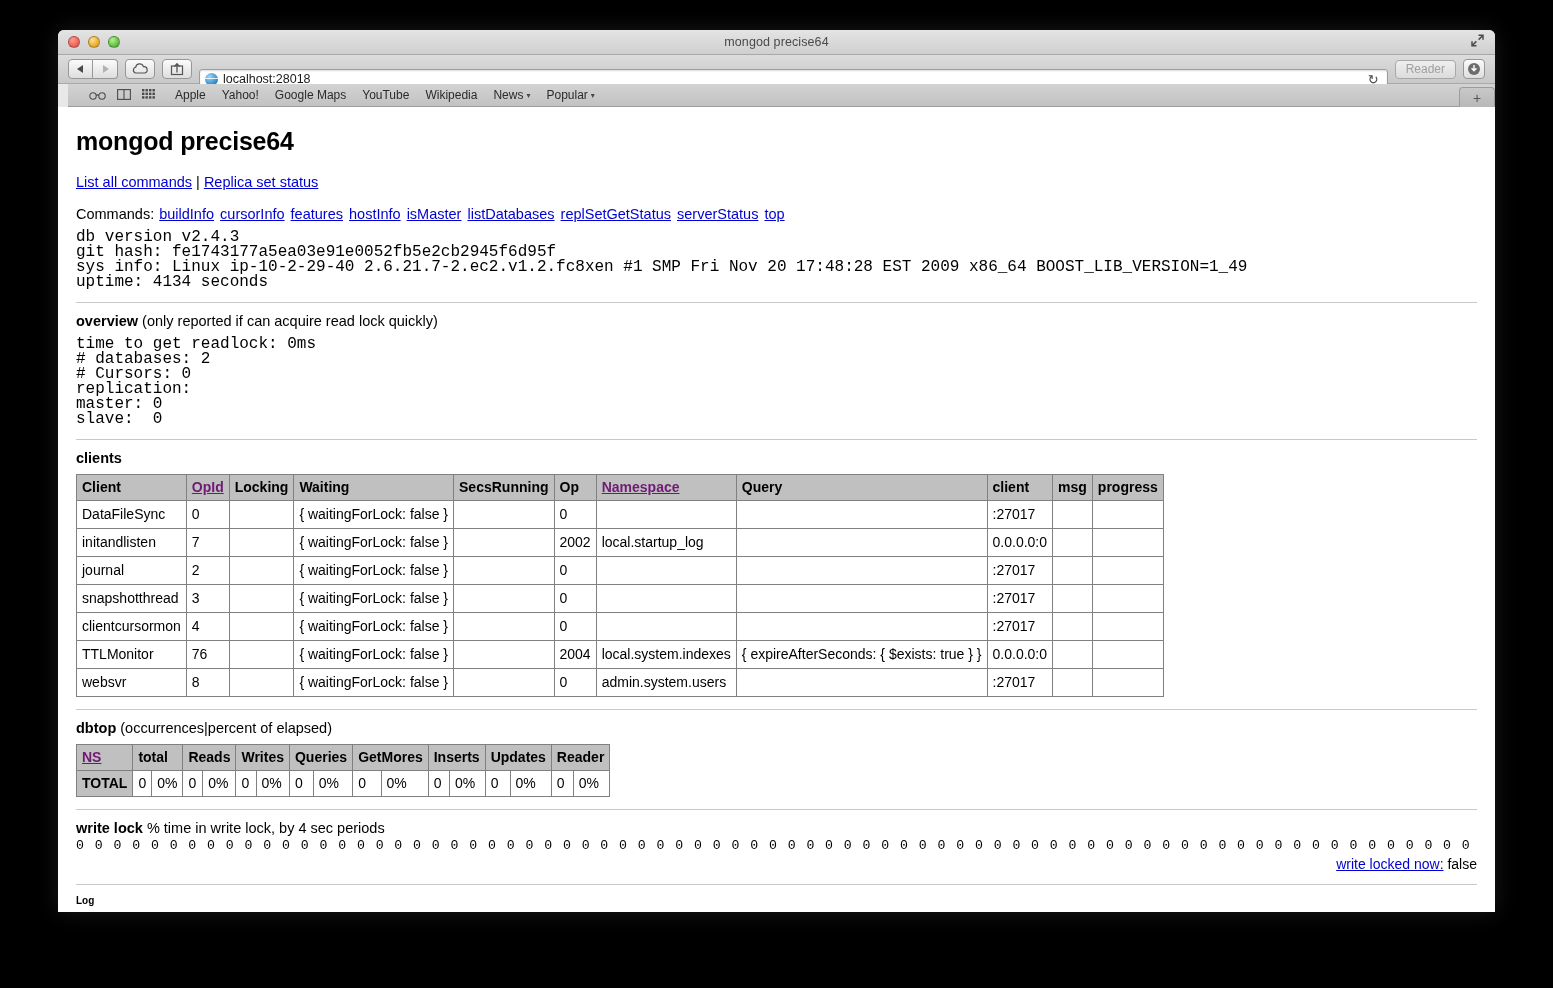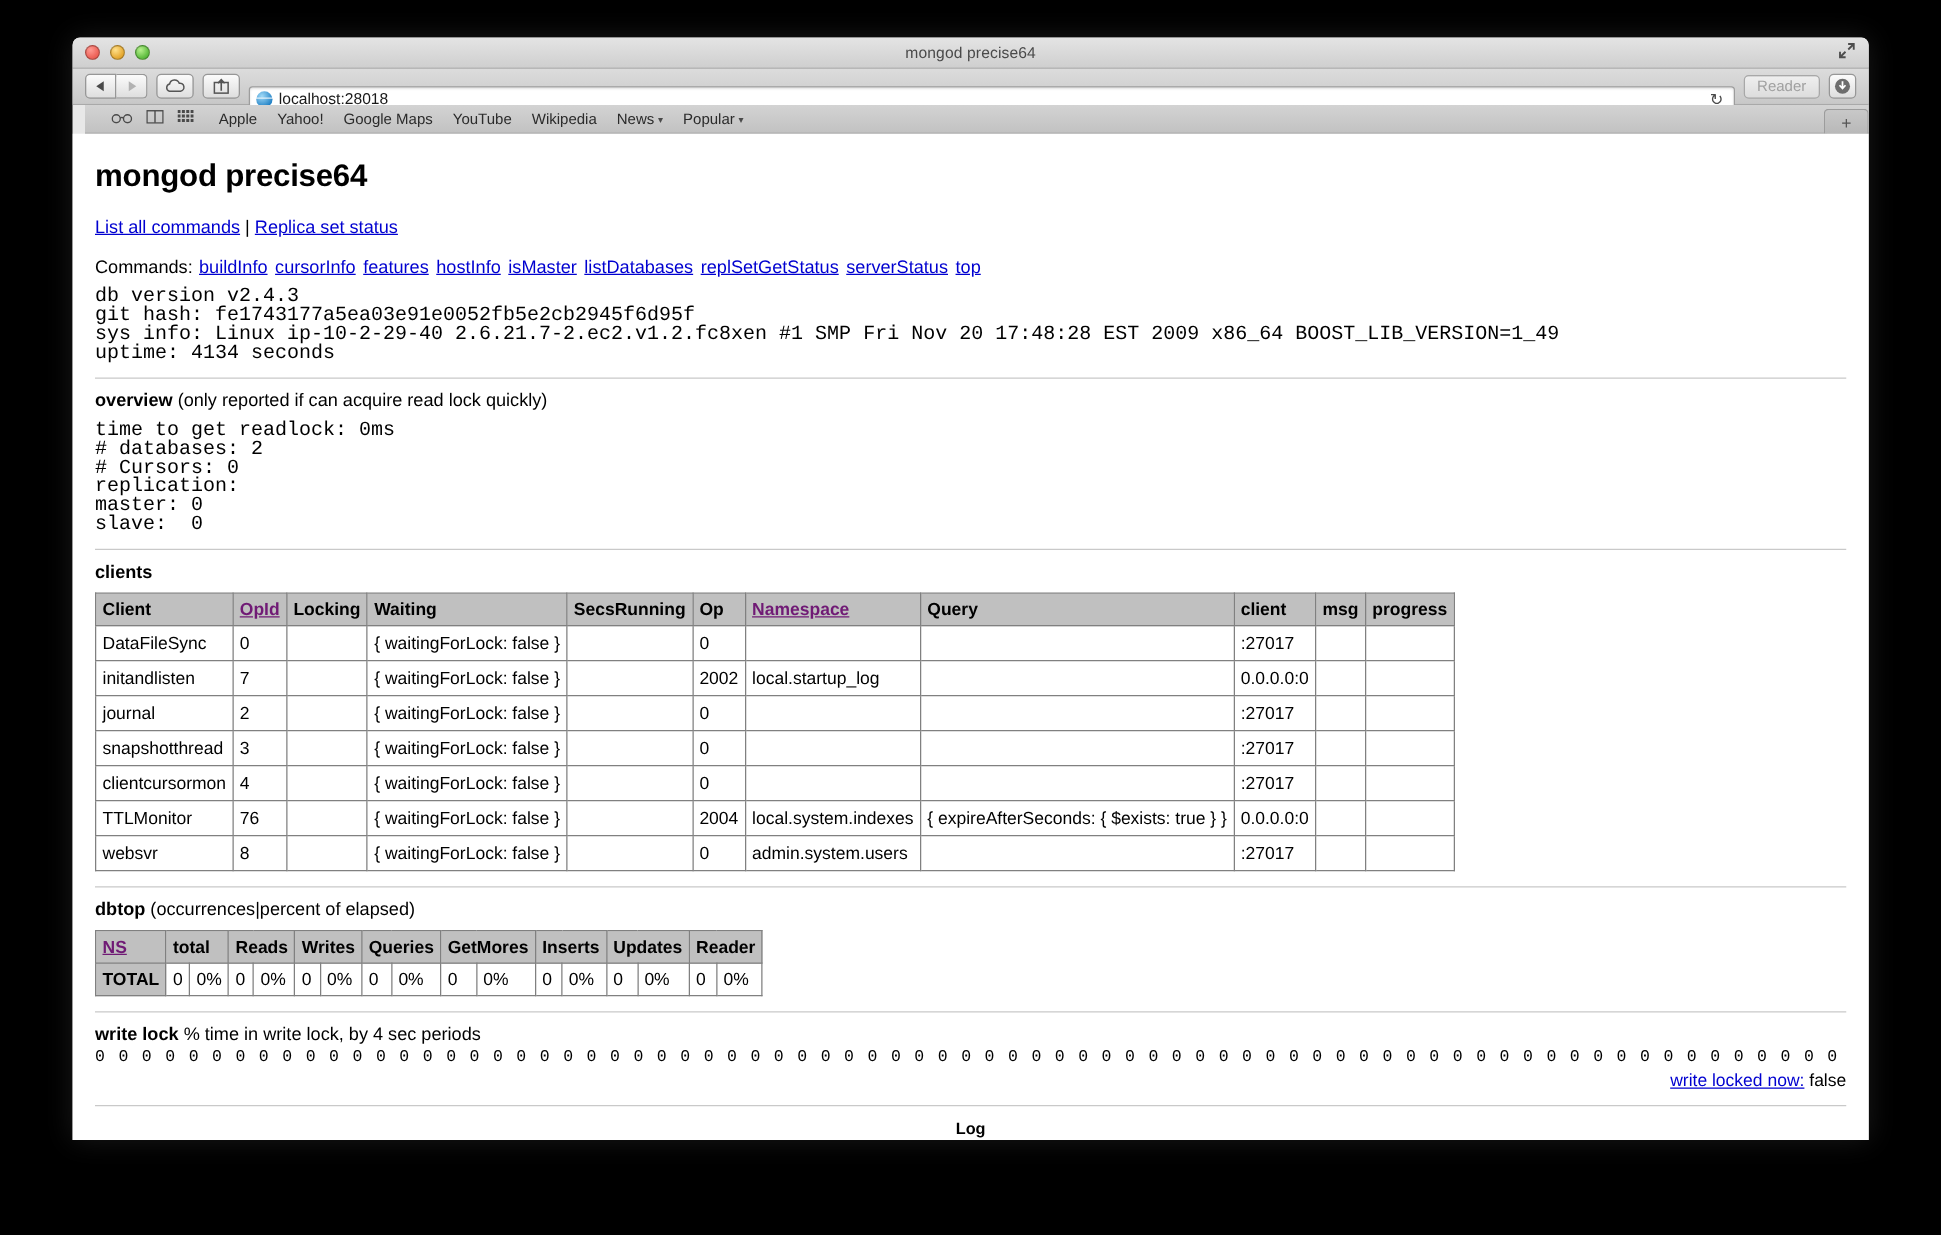--- a/index.html
+++ b/index.html
@@ -254,25 +254,24 @@
     font-family: "Liberation Mono", "DejaVu Sans Mono", monospace;
     font-size: 13.2px;
     letter-spacing: 1.45px;
     color: #000;
     line-height: 16px;
     white-space: nowrap;
     overflow: hidden;
   }
   .wl-now { font-size: 14px; color: #000; margin-top: 2px; text-align: right; }
   .cut-head {
-    font-size: 13px;
+    font-size: 10px;
     font-weight: bold;
     color: #000;
     margin-top: 9px;
-    text-align: center;
   }
 </style>
 </head>
 <body>
 
 <div id="window">
 
   <div class="titlebar">
     <div class="traffic">
       <div class="tl red"></div>

